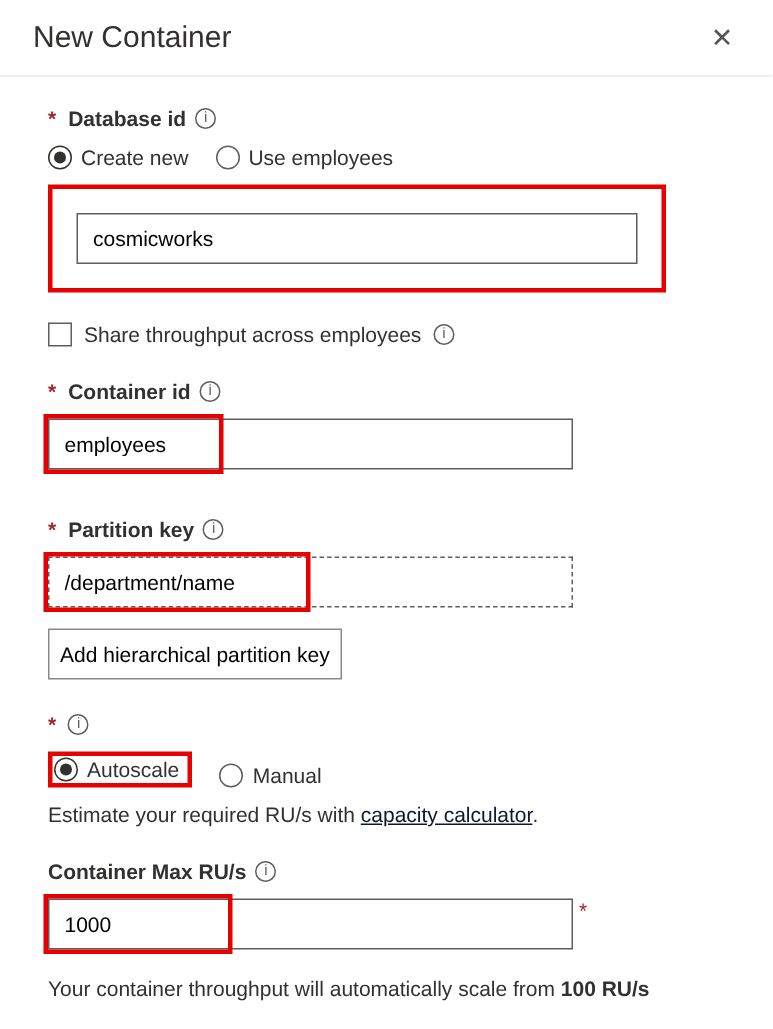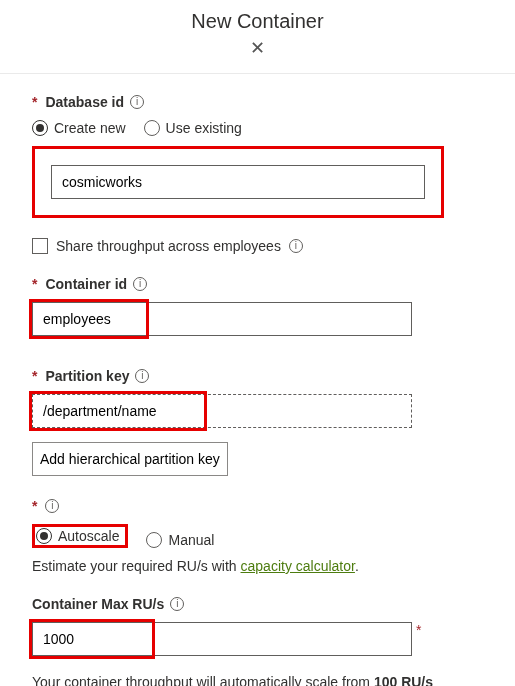--- a/index.html
+++ b/index.html
@@ -1,45 +1,45 @@
 <!DOCTYPE html>
 <html><head>
 <meta charset="utf-8">
 <style>
   * { box-sizing: border-box; margin: 0; padding: 0; }
   html, body { width: 515px; height: 686px; font-family: "Segoe UI", Arial, sans-serif; font-size: 14px; color: #323130; background: #fff; }
   .panel { padding: 0 0 0 0; }
-  .header { display: flex; align-items: center; justify-content: space-between; padding: 10px 22px 10px 22px; border-bottom: 1px solid #eaeaea; flex-direction: column; }
+  .header { display: flex; align-items: center; justify-content: space-between; padding: 10px 22px 10px 22px; border-bottom: 1px solid #eaeaea; }
   .header h1 { font-size: 20px; font-weight: 400; }
   .close { font-size: 18px; color: #555; cursor: pointer; padding: 4px; }
   .content { padding: 20px 32px 0 32px; }
   .section { margin-bottom: 22px; }
   .label-row { margin-bottom: 10px; display: flex; align-items: center; gap: 6px; }
   .req { color: #a4262c; font-weight: bold; margin-right: 2px; }
   .label-text { font-weight: 600; }
   .info-icon { display: inline-flex; align-items: center; justify-content: center; width: 14px; height: 14px; border: 1px solid #605e5c; border-radius: 50%; font-size: 10px; line-height: 1; color: #605e5c; cursor: pointer; }
   .radio-row { display: flex; gap: 18px; margin-bottom: 10px; }
   .radio-opt { display: flex; align-items: flex-end; gap: 6px; cursor: pointer; }
   .radio { appearance: none; width: 16px; height: 16px; border: 1px solid #605e5c; border-radius: 50%; position: relative; cursor: pointer; background: #fff; }
   .radio:checked { border-color: #323130; }
   .radio:checked::after { content: ""; position: absolute; width: 8px; height: 8px; background: #323130; border-radius: 50%; top: 3px; left: 3px; }
-  .text-input { width: 380px; height: 34px; border: 1px solid #605e5c; padding: 0 10px; font-size: 14px; font-family: inherit; background: #fff; }
+  .text-input { width: 350px; height: 34px; border: 1px solid #605e5c; padding: 0 10px; font-size: 14px; font-family: inherit; background: #fff; }
   .text-input.dotted { border: 1px dashed #605e5c; }
   .highlight-box { border: 3px solid #e60000; padding: 16px; display: inline-block; margin-bottom: 10px; }
   .highlight-box .text-input { width: 374px; }
   .partial-highlight { position: relative; display: inline-block; margin-bottom: 10px; }
   .partial-highlight .overlay { position: absolute; border: 3px solid #e60000; pointer-events: none; top: -3px; left: -3px; height: calc(100% + 6px); }
   .w120 .overlay { width: 126px; }
   .w115 .overlay { width: 120px; }
   .w170 .overlay { width: 178px; }
   .check-row { display: flex; gap: 8px; align-items: center; margin-top: 10px; }
   .checkbox { width: 16px; height: 16px; border: 1px solid #605e5c; cursor: pointer; appearance: none; background: #fff; }
   .btn { height: 34px; border: 1px solid #8a8886; background: #fff; padding: 0 7px; font-size: 14px; cursor: pointer; font-family: inherit; display: inline-flex; align-items: center; }
   .estimate { margin-top: 10px; font-size: 14px; }
-  .link { color: #4d7c0f; text-decoration: underline; cursor: pointer; }
+  .link { color: #0f172a; text-decoration: underline; cursor: pointer; }
   .note { font-size: 14px; margin-top: 8px; }
   .trailing-req { display: inline-flex; align-items: flex-start; }
   .trailing-req .req-out { color: #a4262c; margin-left: 4px; }
 </style>
 </head>
 <body>
 
 <div class="panel">
   <div class="header">
     <h1>New Container</h1>
@@ -54,21 +54,21 @@
         <span class="label-text">Database id</span>
         <span class="info-icon">i</span>
       </div>
       <div class="radio-row">
         <label class="radio-opt">
           <input type="radio" class="radio" name="dbmode" checked="" style="">
           <span>Create new</span>
         </label>
         <label class="radio-opt">
           <input type="radio" class="radio" name="dbmode" style="">
-          <span>Use existing</span>
+          <span>Use employees</span>
         </label>
       </div>
       <div class="highlight-box">
         <input type="text" class="text-input" value="cosmicworks" style="">
       </div>
       <div class="check-row">
         <input type="checkbox" class="checkbox" style="">
         <span>Share throughput across employees</span>
         <span class="info-icon">i</span>
       </div>

